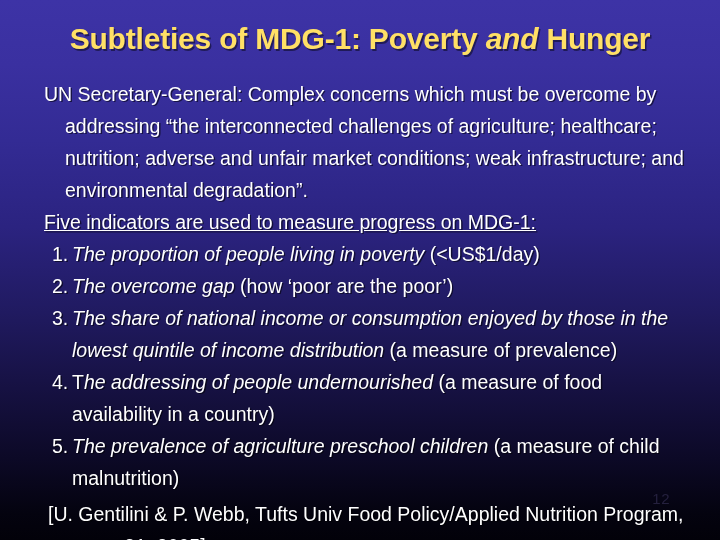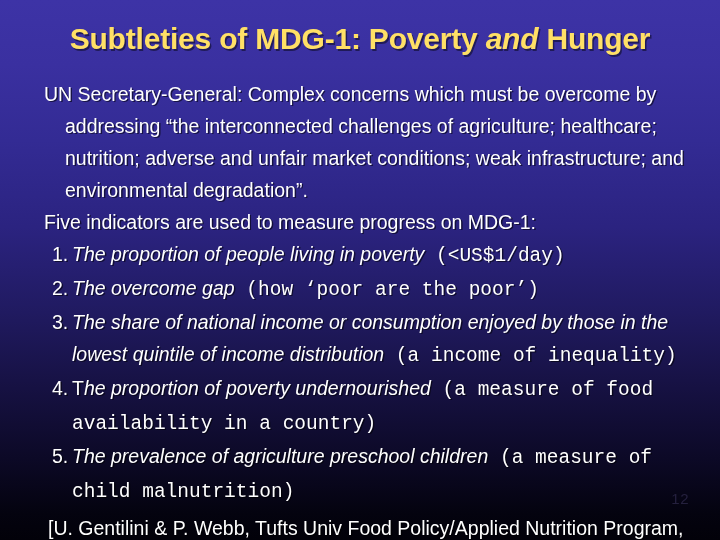--- a/index.html
+++ b/index.html
@@ -65,20 +65,21 @@
   .para {
     padding-left: 21px;
     text-indent: -21px;
     margin: 0;
   }
 
   .para-tight {
     padding-left: 0;
     text-indent: 0;
     margin: 0;
+    text-decoration: underline;
   }
 
   
   .item {
     position: relative;
     margin: 0;
     padding-left: 28px;
   }
   .item .num {
     position: absolute;
@@ -88,34 +89,33 @@
   }
   .item .txt {
     font-style: italic;
     text-align: right;
   }
   .item .txt .upright {
     font-style: normal;
   }
   .item .tail {
     font-style: normal;
-    font-family: Liberation Mono, monospace;
   }
 
   
   .cite {
     margin: 4px;
     padding-left: 21px;
     text-indent: -21px;
   }
 
   
   #slide-number {
     position: absolute;
-    right: 31px;
+    right: 50px;
     bottom: 33px;
     font-size: 15px;
     color: #2a2545;
     opacity: 0.85;
     letter-spacing: 0.5px;
   }
 </style>
 </head>
 <body>
 
@@ -135,25 +135,25 @@
 
       <p class="item">
         <span class="num">1.</span><span class="txt"><span class="upright"></span><span>The proportion of people living in poverty</span></span><span class="tail"> (&lt;US$1/day)</span>
       </p>
 
       <p class="item">
         <span class="num">2.</span><span class="txt"><span class="upright"></span><span>The overcome gap</span></span><span class="tail"> (how ‘poor are the poor’)</span>
       </p>
 
       <p class="item">
-        <span class="num">3.</span><span class="txt"><span class="upright"></span><span>The share of national income or consumption enjoyed by those in the lowest quintile of income distribution</span></span><span class="tail"> (a income of inequality)</span>
+        <span class="num">3.</span><span class="txt"><span class="upright"></span><span>The share of national income or consumption enjoyed by those in the lowest quintile of income distribution</span></span><span class="tail"> (a measure of prevalence)</span>
       </p>
 
       <p class="item">
-        <span class="num">4.</span><span class="txt"><span class="upright">T</span><span>he proportion of poverty undernourished</span></span><span class="tail"> (a measure of food availability in a country)</span>
+        <span class="num">4.</span><span class="txt"><span class="upright">T</span><span>he addressing of people undernourished</span></span><span class="tail"> (a measure of food availability in a country)</span>
       </p>
 
       <p class="item">
         <span class="num">5.</span><span class="txt"><span class="upright"></span><span>The prevalence of agriculture preschool children</span></span><span class="tail"> (a measure of child malnutrition)</span>
       </p>
 
     </div>
 
     <p class="cite">[U. Gentilini &amp; P. Webb, Tufts Univ Food Policy/Applied Nutrition Program, paper 31, 2005]</p>
 

